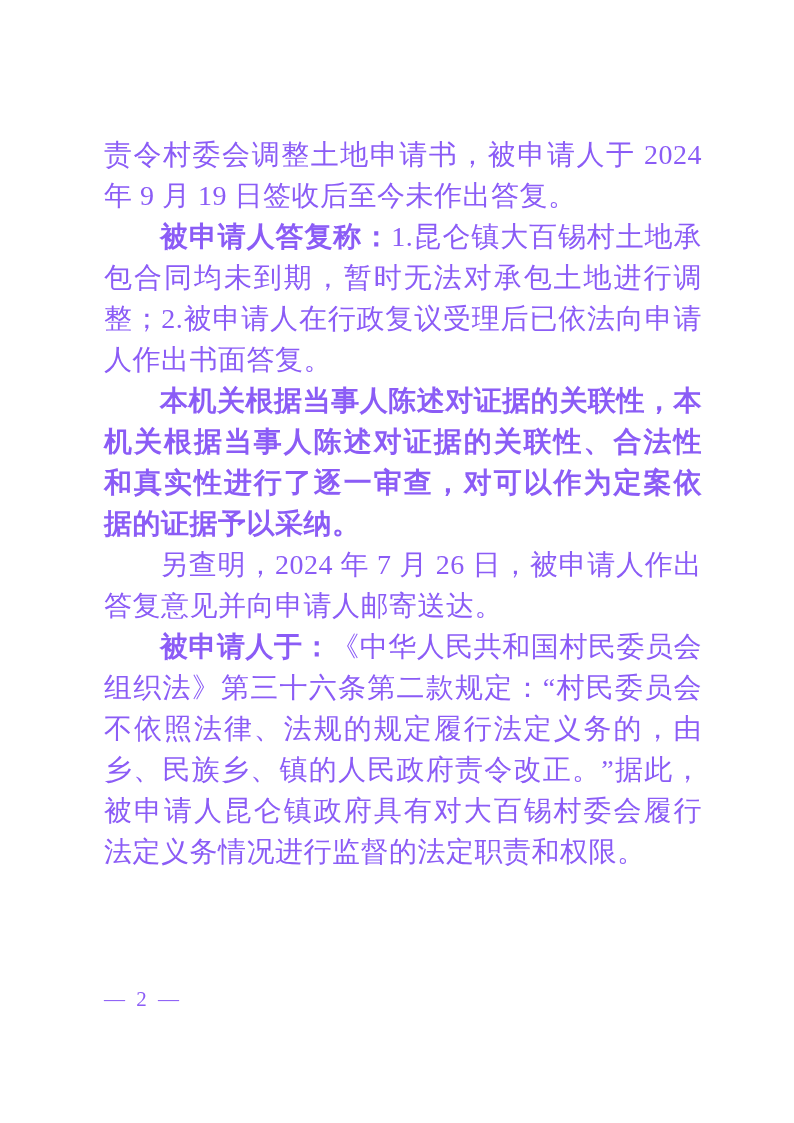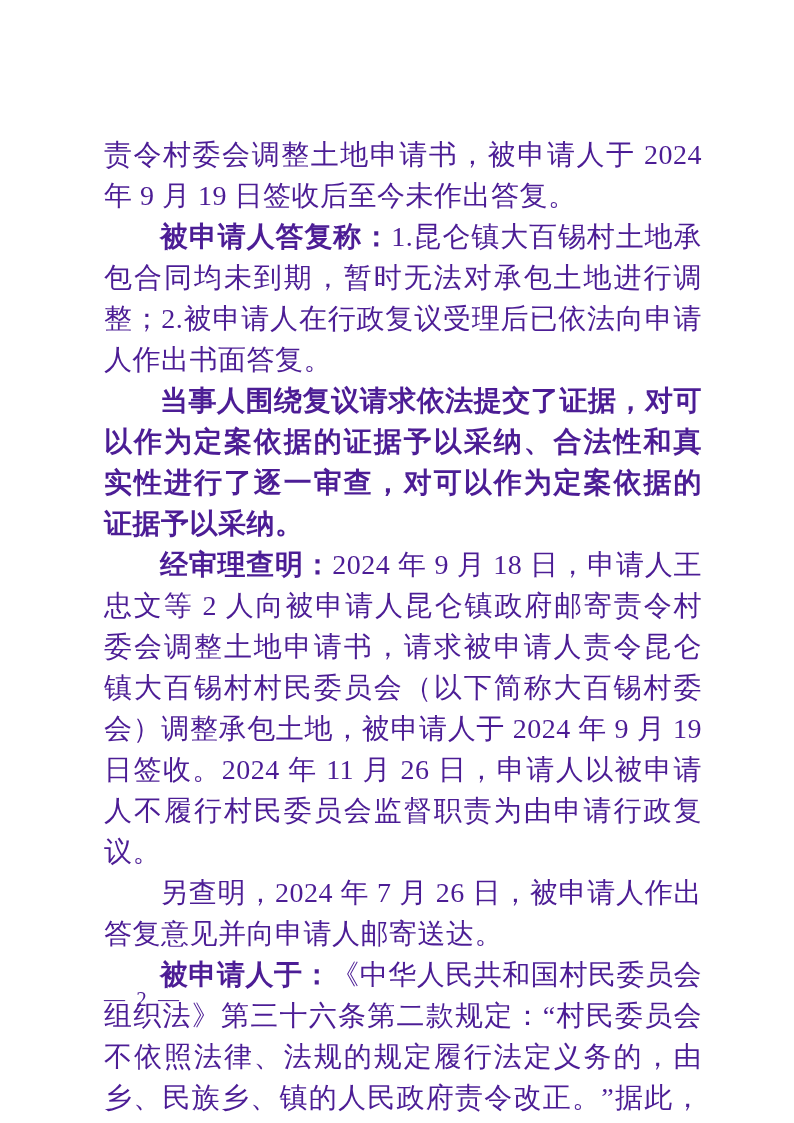--- a/index.html
+++ b/index.html
@@ -7,21 +7,21 @@
     padding: 0;
     background: #ffffff;
   }
   .page {
     position: relative;
     width: 794px;
     height: 1123px;
     background: #ffffff;
     overflow: hidden;
     font-family: "Liberation Serif", "DejaVu Serif", serif;
-    color: #4c1d95;
+    color: #8b5cf6;
   }
   .doc-body {
     position: absolute;
     left: 104px;
     top: 134px;
     width: 598px;
     font-size: 28px;
     line-height: 41px;
     text-align: justify;
     letter-spacing: 0.5px;
@@ -55,23 +55,22 @@
 <body>
 
 <div class="page">
 
   <div class="doc-body">
 
     <p class="para"><span class="seg">责令村委会调整土地申请书，被申请人于 2024 年 9 月 19 日签收后至今未作出答复。</span></p>
 
     <p class="para indent"><span class="seg bold">被申请人答复称：</span><span class="seg">1.昆仑镇大百锡村土地承包合同均未到期，暂时无法对承包土地进行调整；2.被申请人在行政复议受理后已依法向申请人作出书面答复。</span></p>
 
-    <p class="para indent"><span class="seg bold">当事人围绕复议请求依法提交了证据，对可以作为定案依据的证据予以采纳、合法性和真实性进行了逐一审查，对可以作为定案依据的证据予以采纳。</span></p>
+    <p class="para indent"><span class="seg bold">本机关根据当事人陈述对证据的关联性，本机关根据当事人陈述对证据的关联性、合法性和真实性进行了逐一审查，对可以作为定案依据的证据予以采纳。</span></p>
 
-    <p class="para indent"><span class="seg bold">经审理查明：</span><span class="seg">2024 年 9 月 18 日，申请人王忠文等 2 人向被申请人昆仑镇政府邮寄责令村委会调整土地申请书，请求被申请人责令昆仑镇大百锡村村民委员会（以下简称大百锡村委会）调整承包土地，被申请人于 2024 年 9 月 19 日签收。2024 年 11 月 26 日，申请人以被申请人不履行村民委员会监督职责为由申请行政复议。</span></p>
 
     <p class="para indent"><span class="seg">另查明，2024 年 7 月 26 日，被申请人作出答复意见并向申请人邮寄送达。</span></p>
 
     <p class="para indent"><span class="seg bold">被申请人于：</span><span class="seg">《中华人民共和国村民委员会组织法》第三十六条第二款规定：“村民委员会不依照法律、法规的规定履行法定义务的，由乡、民族乡、镇的人民政府责令改正。”据此，被申请人昆仑镇政府具有对大百锡村委会履行法定义务情况进行监督的法定职责和权限。</span></p>
 
   </div>
 
   <div class="page-footer">
     <span>— 2 —</span>
   </div>

